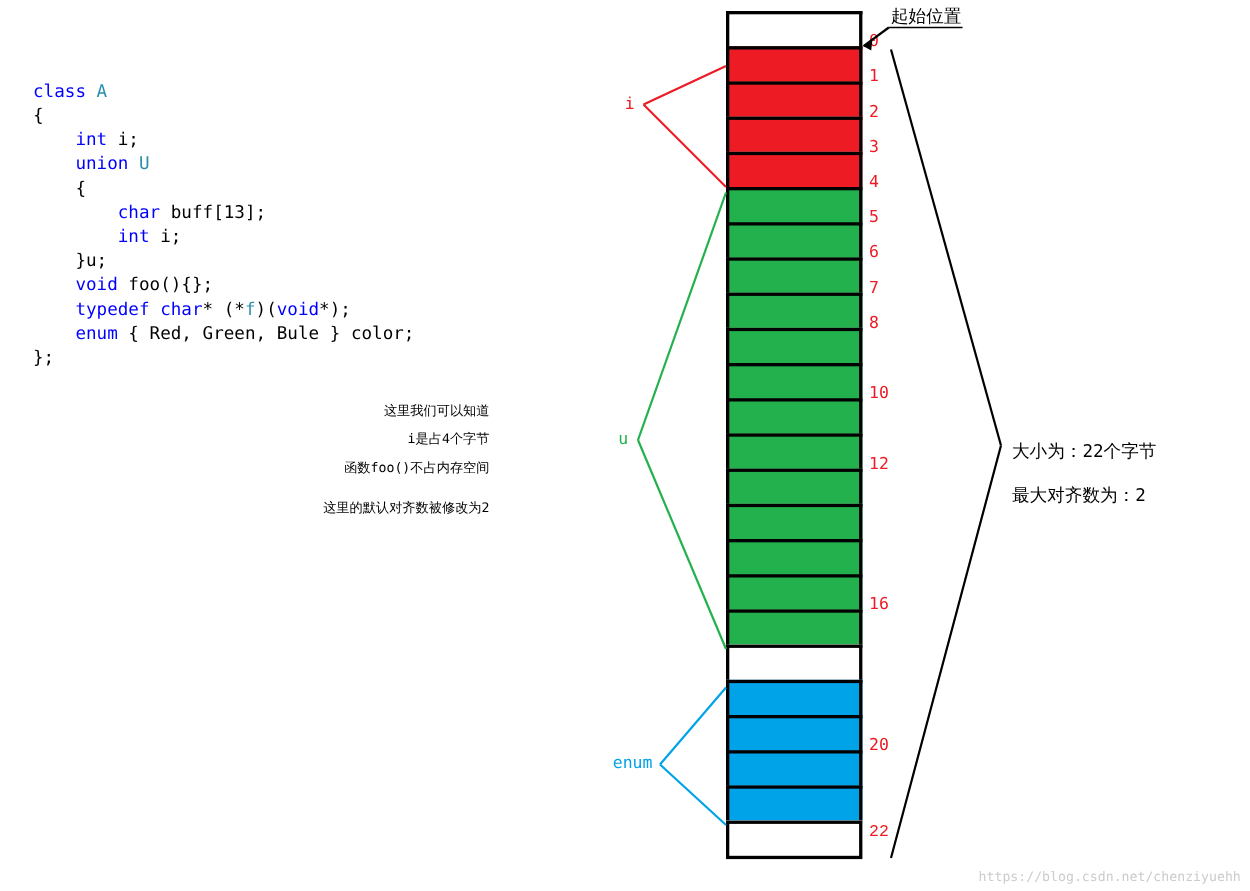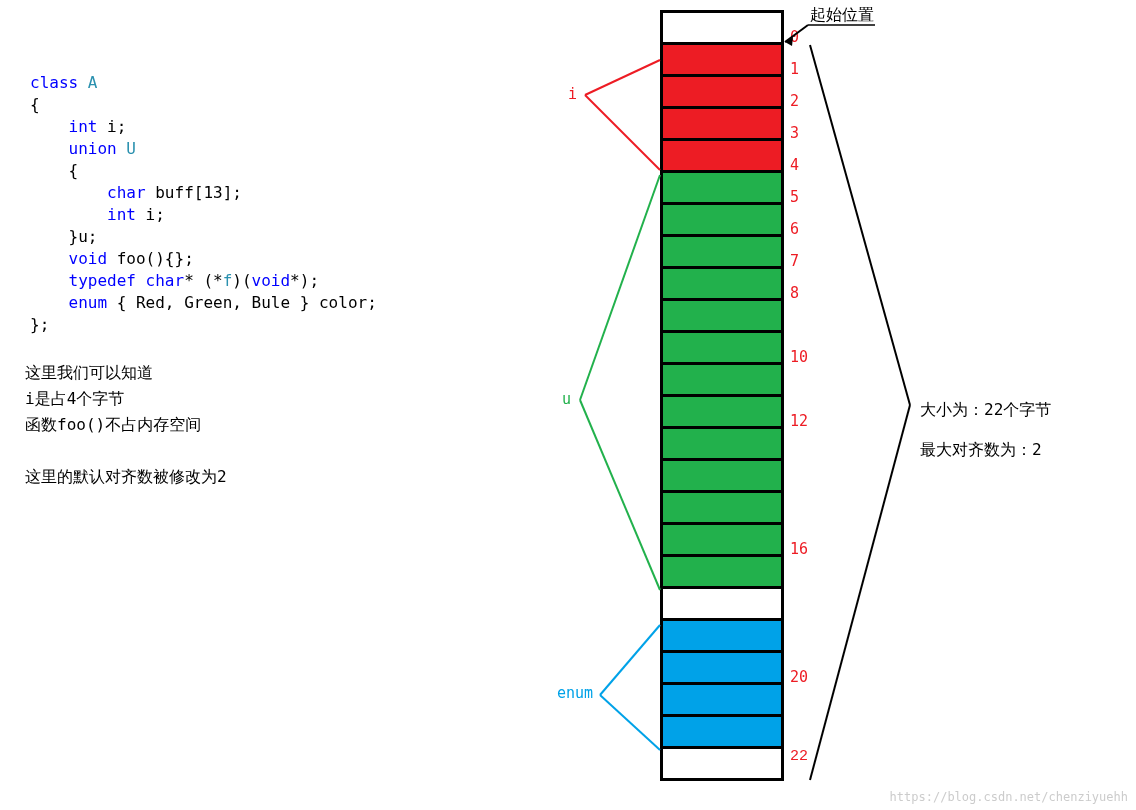--- a/index.html
+++ b/index.html
@@ -22,23 +22,24 @@
     line-height: 22px;
     white-space: pre;
   }
   .kw { color: #0000ff; text-align: center; }
   .cls { color: #2b91af; }
   .explain {
     position: absolute;
     left: 25px;
     top: 360px;
     width: 420px;
-    font-size: 16px;
+    font-size: 12px;
     line-height: 26px;
     color: #000;
+    text-align: right;
   }
   .diagram {
     position: absolute;
     left: 660px;
     top: 10px;
     width: 120px;
   }
   .cell {
     width: 118px;
     height: 29px;
@@ -114,21 +115,21 @@
 <span class="kw">    void</span><span> foo(){};</span>
 <span class="kw">    typedef</span><span class="kw"> char</span><span>* (*</span><span class="cls">f</span><span>)(</span><span class="kw">void</span><span>*);</span>
 <span class="kw">    enum</span><span> { Red, Green, Bule } color;</span>
 <span>};</span>
 </div>
 
 <div class="explain">
   <div>这里我们可以知道</div>
   <div>i是占4个字节</div>
   <div>函数foo()不占内存空间</div>
-  <div style="margin-top:26px">这里的默认对齐数被修改为2</div>
+  <div style="margin-top:10px">这里的默认对齐数被修改为2</div>
 </div>
 
 <div class="diagram" id="diagram">
     <div class="cell white"></div>
     <div class="cell red"></div>
     <div class="cell red"></div>
     <div class="cell red"></div>
     <div class="cell red"></div>
     <div class="cell green"></div>
     <div class="cell green"></div>

